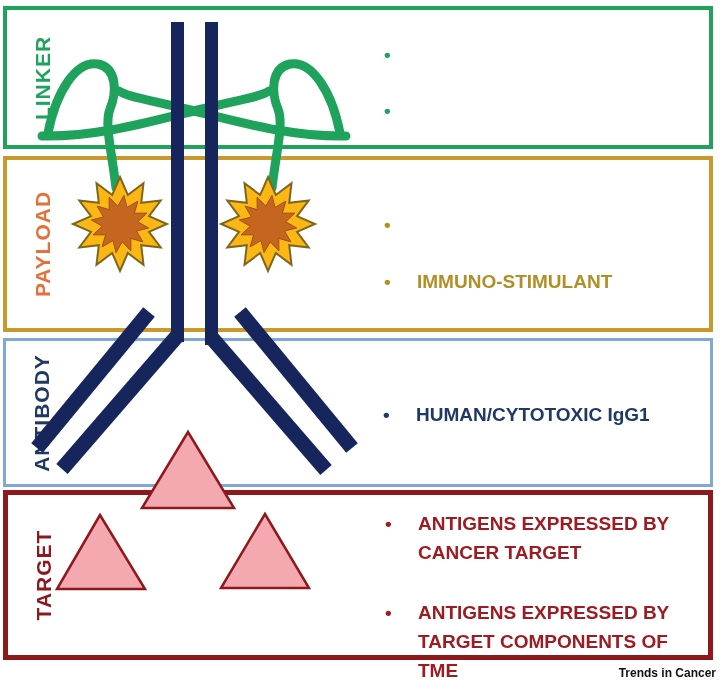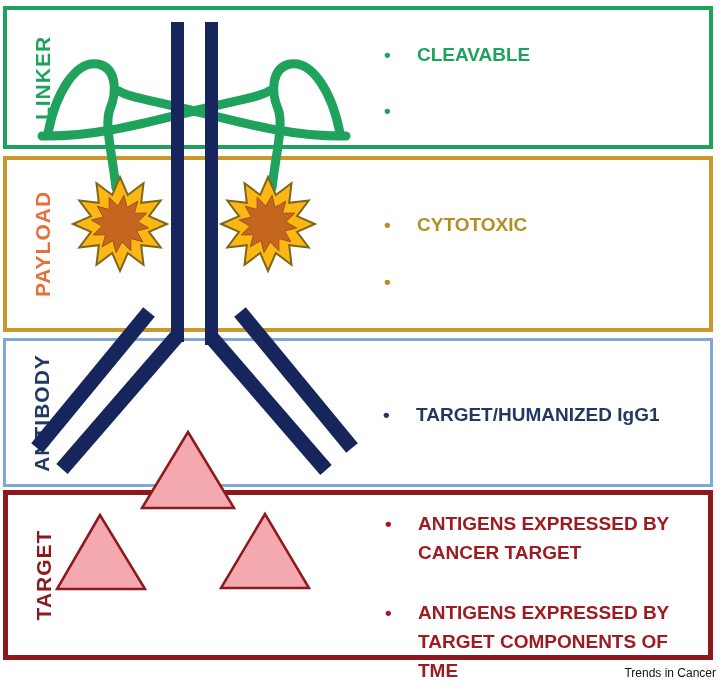--- a/index.html
+++ b/index.html
@@ -30,55 +30,54 @@
   .dot { width:33px; flex:0 0 33px; }
   #box-linker .bullet-row   { color:#1fa35c; }
   #box-payload .bullet-row  { color:#b28f25; }
   #box-antibody .bullet-row { color:#1f3864; }
   #box-target .bullet-row   { color:#9e1b22; }
 
   .overlay { position:absolute; left:0; top:0; pointer-events:none; }
 
   .footer-credit {
     position:absolute; right:4px; top:666px;
-    font-weight:normal; font-size:12px; color:#111111;
+    font-weight:bold; font-size:12px; color:#111111;
   }
 </style>
 </head>
 <body>
 
 <div class="canvas">
 
   <div class="box" id="box-linker">
     <div class="vlabel">LINKER</div>
     <div class="bullet-row" style="top:30px">
       <span class="dot">•</span>
-      <span>CLEAVABLE</span>
     </div>
     <div class="bullet-row" style="top:86px">
       <span class="dot">•</span>
     </div>
   </div>
 
   <div class="box" id="box-payload">
     <div class="vlabel">PAYLOAD</div>
     <div class="bullet-row" style="top:50px">
       <span class="dot">•</span>
-      <span>CYTOTOXIC</span>
     </div>
     <div class="bullet-row" style="top:107px">
       <span class="dot">•</span>
+      <span>IMMUNO-STIMULANT</span>
     </div>
   </div>
 
   <div class="box" id="box-antibody">
     <div class="vlabel">ANTIBODY</div>
     <div class="bullet-row" style="top:59px">
       <span class="dot">•</span>
-      <span>TARGET/HUMANIZED IgG1</span>
+      <span>HUMAN/CYTOTOXIC IgG1</span>
     </div>
   </div>
 
   <div class="box" id="box-target">
     <div class="vlabel">TARGET</div>
     <div class="bullet-row" style="top:14px">
       <span class="dot">•</span>
       <span style="white-space:normal">
         <span>ANTIGENS EXPRESSED BY</span><br>
         <span>CANCER TARGET</span>

